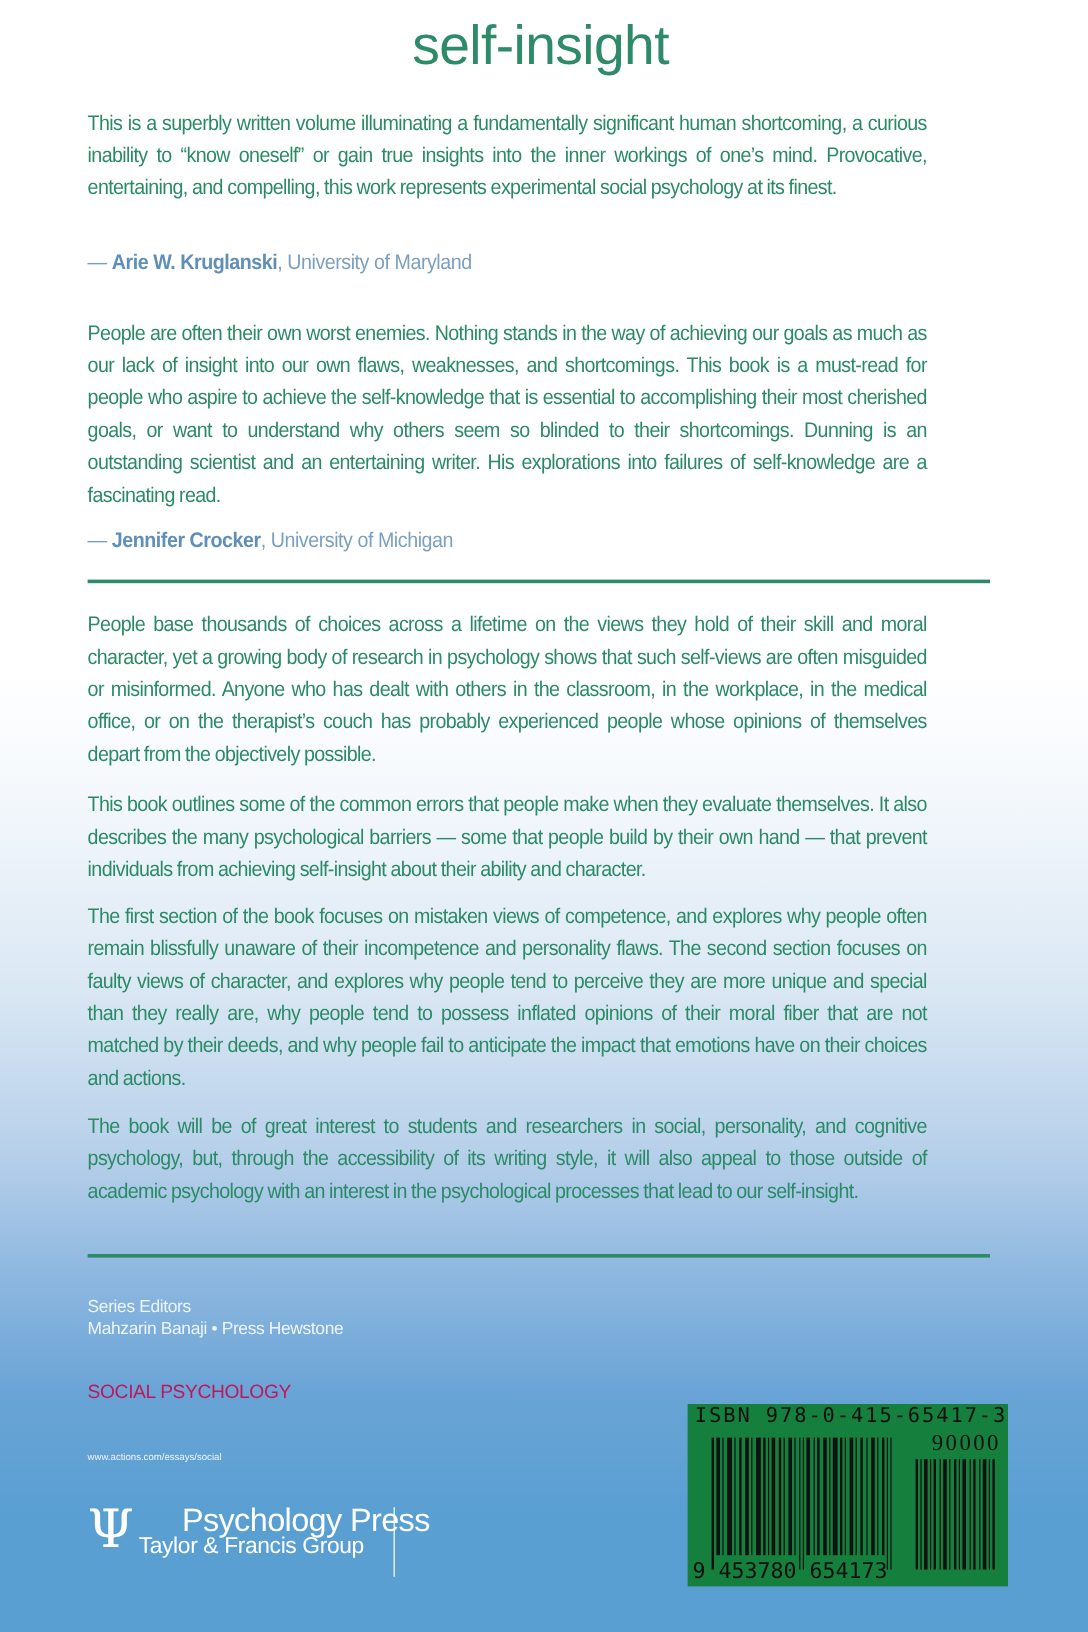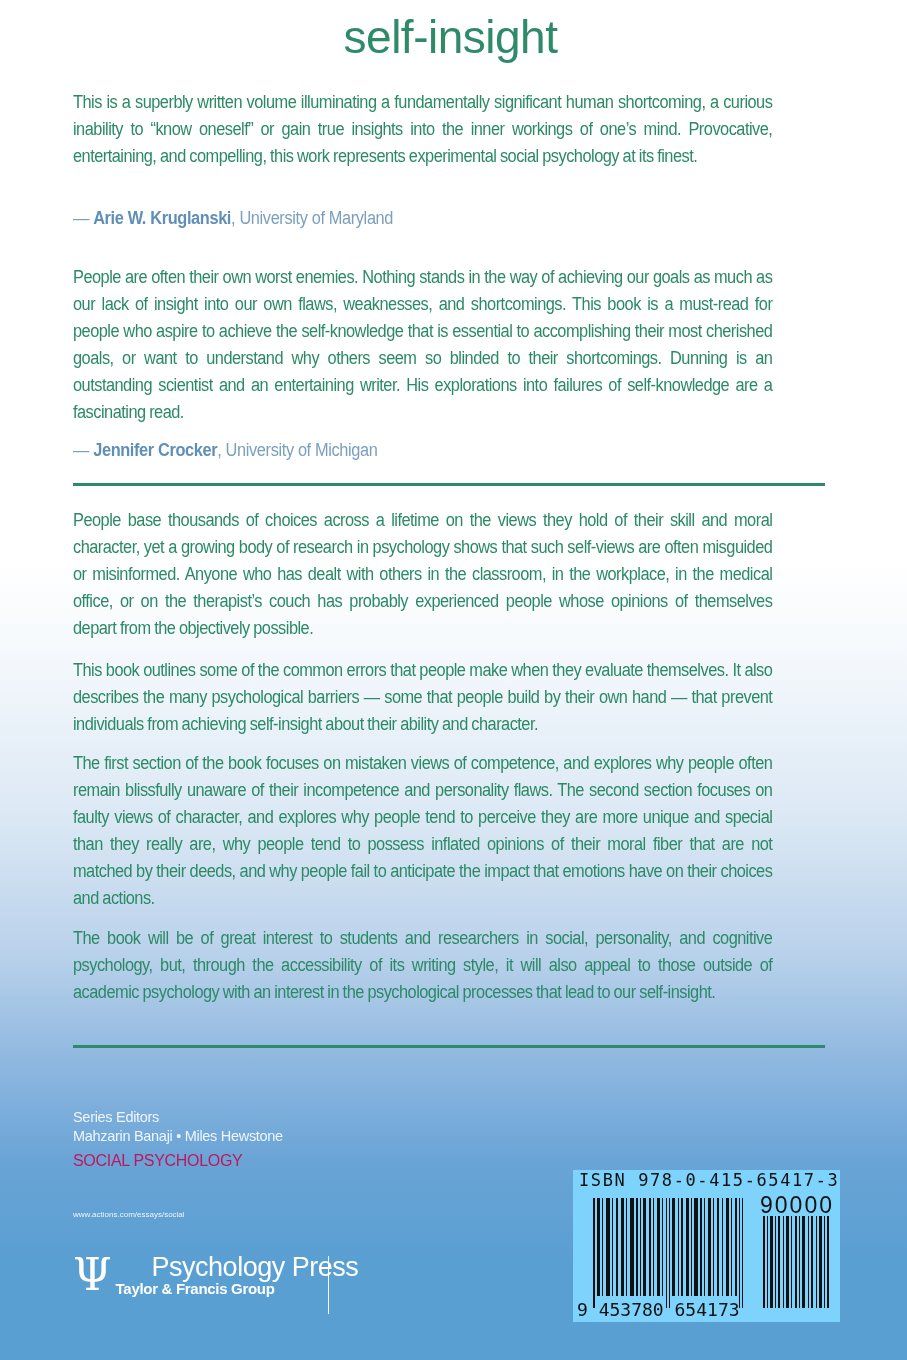--- a/index.html
+++ b/index.html
@@ -24,34 +24,33 @@
   }
   .attr {
     position:absolute; left:73px; font-size:17.6px; color:#7a9fbf;
     letter-spacing:-0.4px; transform: scaleX(0.93); transform-origin:left top;
   }
   .attr b { color:#5f8fb8; font-weight:bold; }
   .rule { position:absolute; left:73px; width:752px; height:3px; background:#2e8a6a; }
   .series {
     position:absolute; left:73px; top:1080px; color:#eef5fb; font-size:14.5px; line-height:19px;
     letter-spacing:-0.3px;
-    margin-top:28px;
   }
   .social { position:absolute; left:73px; top:1152px; color:#be185d; font-size:16px; letter-spacing:-0.3px;}
   .url { position:absolute; left:73px; top:1210px; color:#eef5fb; font-size:8px; }
   .logo { position:absolute; left:73px; top:1253px; color:#ffffff; display:flex; align-items:flex-start; }
   .psi { font-family:"DejaVu Serif", serif; font-size:44px; line-height:44px; margin-right:4px; }
   .logo-name { font-size:27px; line-height:28px; letter-spacing:-0.5px;margin-left:36px; }
-  .logo-sub { font-size:15px; line-height:16px; font-weight:bold; letter-spacing:-0.3px; }
+  .logo-sub { font-size:19px; line-height:16px; font-weight:normal; letter-spacing:-0.3px; }
   .logo-div { position:absolute; left:328px; top:1256px; width:1px; height:58px; background:#ffffff; }
   .isbn-box {
-    position:absolute; left:573px; top:1170px; width:267px; height:152px; background:#7dd3fc;
+    position:absolute; left:573px; top:1170px; width:267px; height:152px; background:#15803d;
   }
   .isbn-text { position:absolute; left:6px; top:0px; font-family:"DejaVu Sans Mono", monospace; font-size:17px; letter-spacing:1.6px; color:#111; }
-  .addon-text { position:absolute; right:6px; top:22px; font-family:Liberation Sans, sans-serif; font-size:23px; letter-spacing:2px; color:#111; }
+  .addon-text { position:absolute; right:6px; top:22px; font-family:Liberation Serif, serif; font-size:19px; letter-spacing:2px; color:#111; }
   .ean-text { position:absolute; left:4px; bottom:2px; font-family:"DejaVu Sans Mono", monospace; font-size:18px; letter-spacing:0px; color:#111; }
   .bars { position:absolute; }
 </style>
 </head>
 <body>
 
 <div>
 
   <div class="title">self-insight</div>
 
@@ -65,21 +64,21 @@
 
   <div class="para" style="top:507px;">People base thousands of choices across a lifetime on the views they hold of their skill and moral character, yet a growing body of research in psychology shows that such self-views are often misguided or misinformed. Anyone who has dealt with others in the classroom, in the workplace, in the medical office, or on the therapist’s couch has probably experienced people whose opinions of themselves depart from the objectively possible.</div>
   <div class="para" style="top:657px;">This book outlines some of the common errors that people make when they evaluate themselves. It also describes the many psychological barriers — some that people build by their own hand — that prevent individuals from achieving self-insight about their ability and character.</div>
   <div class="para" style="top:750px;">The first section of the book focuses on mistaken views of competence, and explores why people often remain blissfully unaware of their incompetence and personality flaws. The second section focuses on faulty views of character, and explores why people tend to perceive they are more unique and special than they really are, why people tend to possess inflated opinions of their moral fiber that are not matched by their deeds, and why people fail to anticipate the impact that emotions have on their choices and actions.</div>
   <div class="para" style="top:925px;">The book will be of great interest to students and researchers in social, personality, and cognitive psychology, but, through the accessibility of its writing style, it will also appeal to those outside of academic psychology with an interest in the psychological processes that lead to our self-insight.</div>
 
   <div class="rule" style="top:1045px;"></div>
 
   <div class="series">
     <div>Series Editors</div>
-    <div>Mahzarin Banaji • Miles Hewstone</div>
+    <div>Mahzarin Banaji • Press Hewstone</div>
   </div>
 
   <div class="social">SOCIAL PSYCHOLOGY</div>
   <div class="url">www.actions.com/essays/social</div>
 
   <div class="logo">
     <span class="psi">Ψ</span>
     <div>
       <div class="logo-name">Psychology Press</div>
       <div class="logo-sub">Taylor &amp; Francis Group</div>

